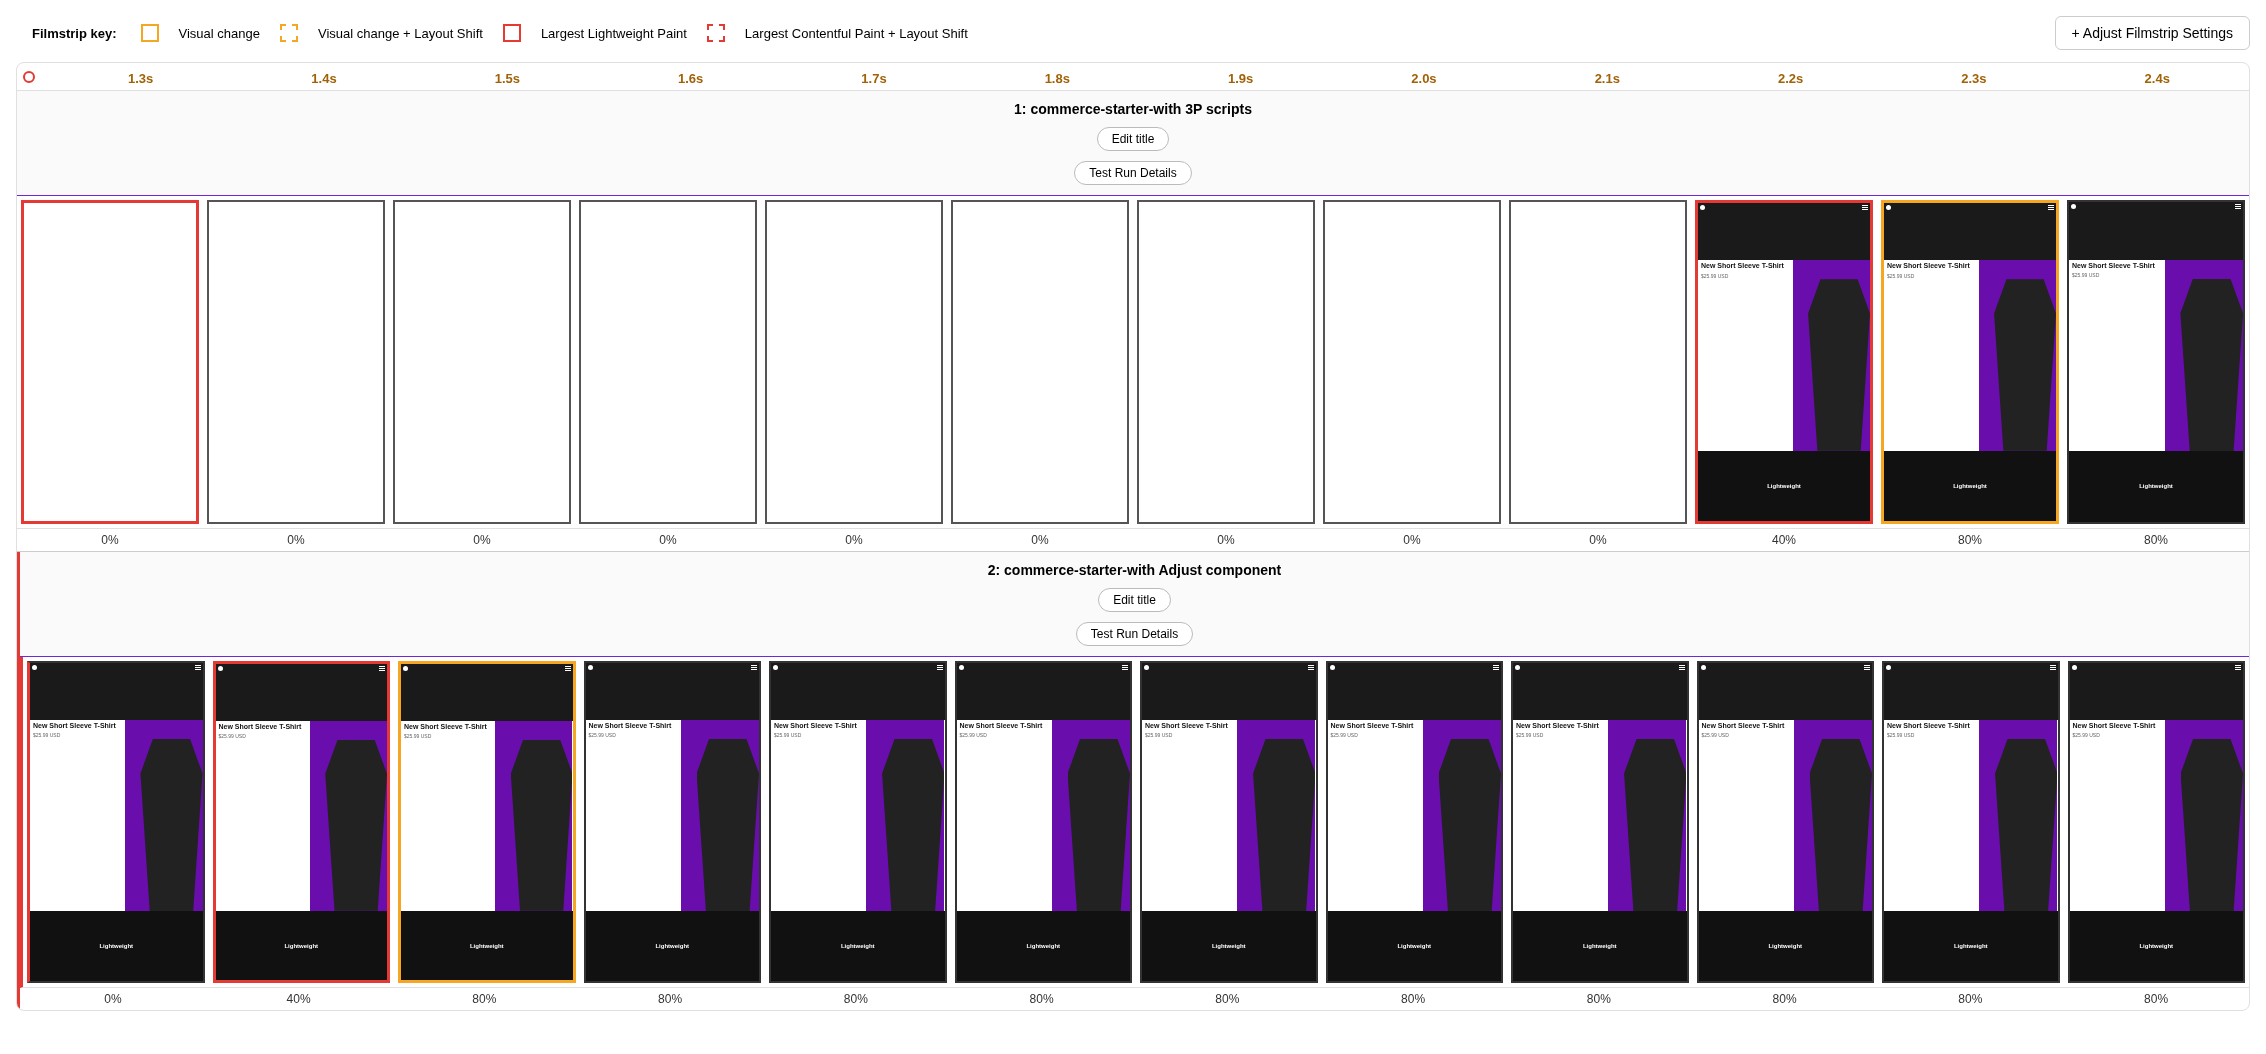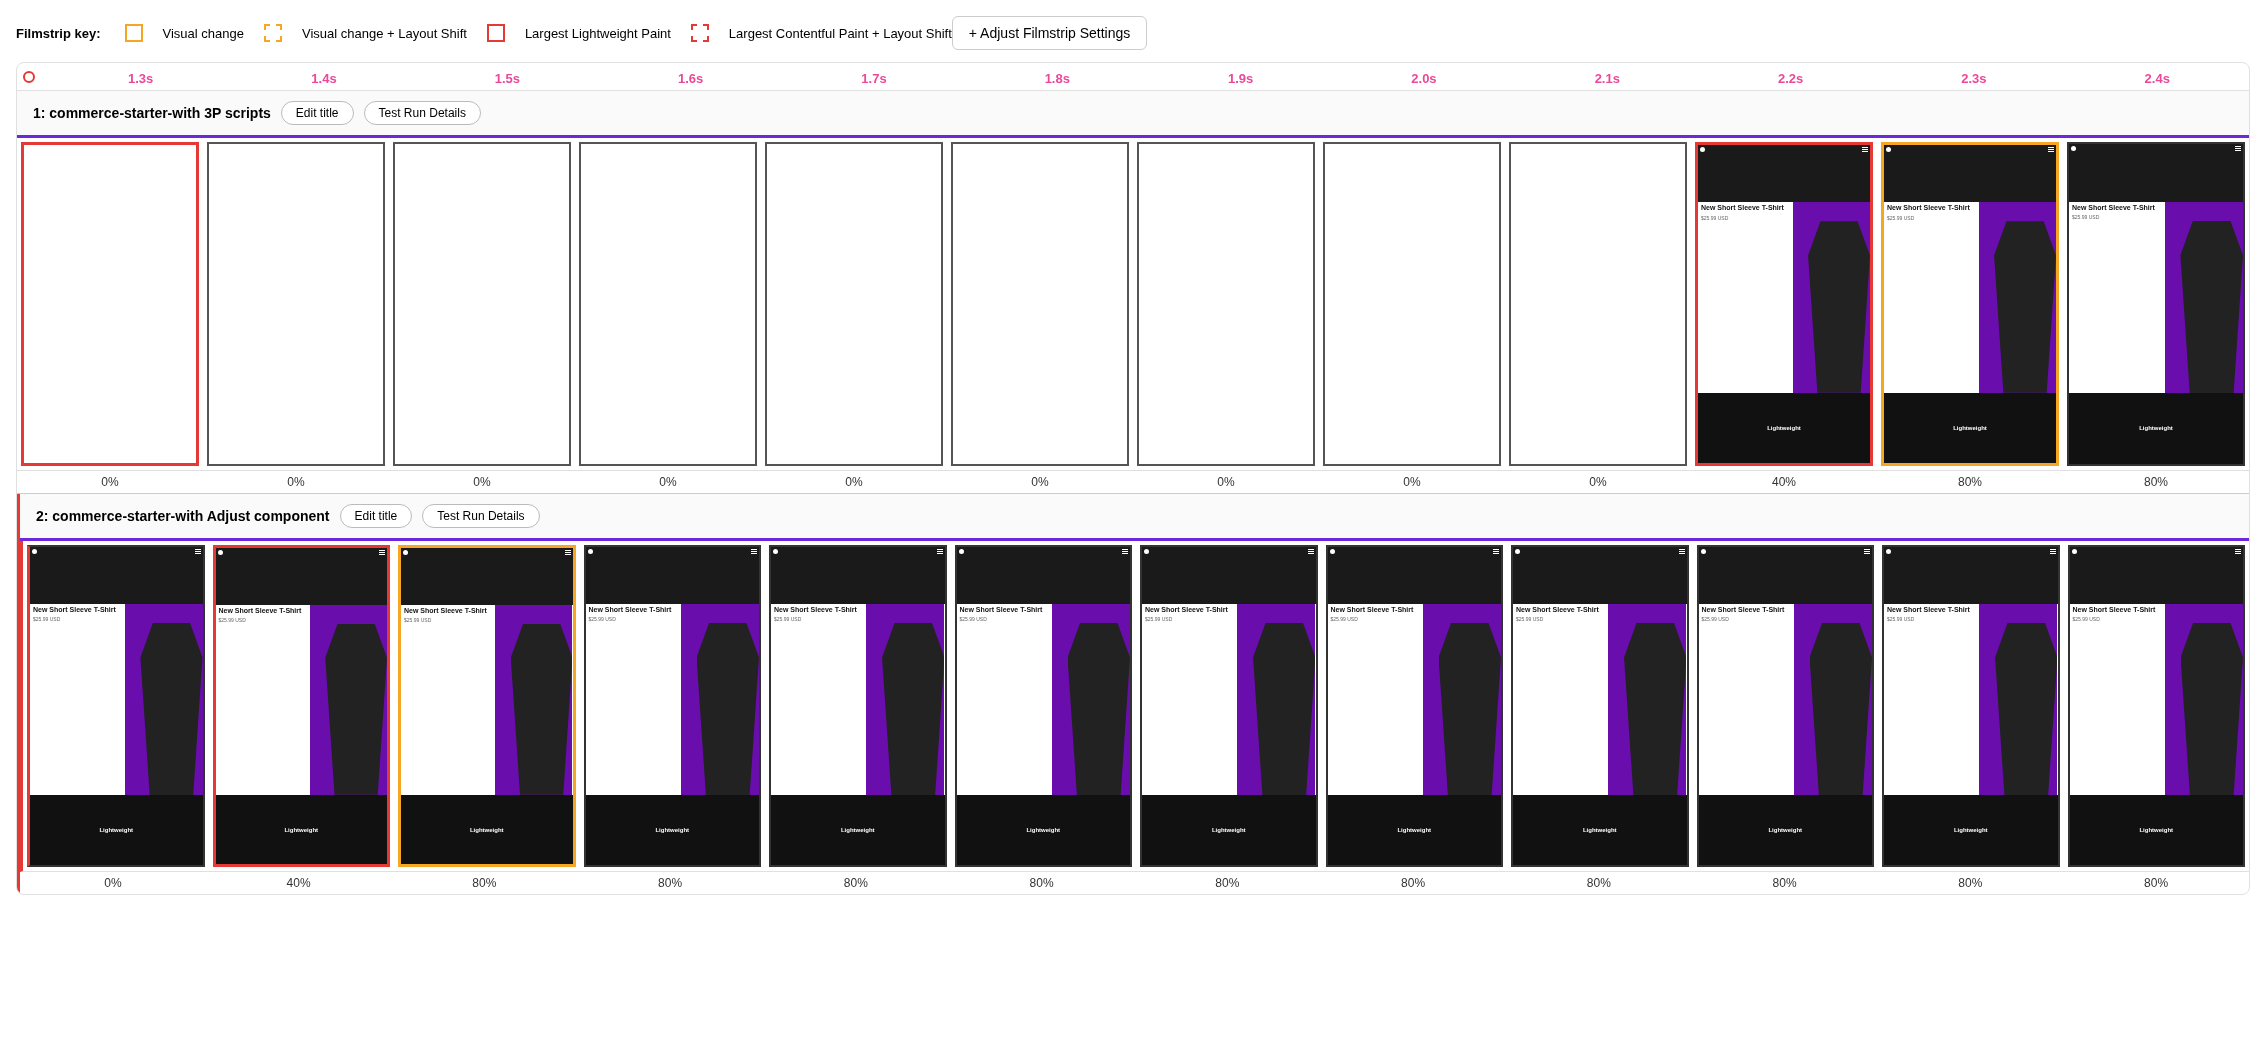--- a/index.html
+++ b/index.html
@@ -6,22 +6,23 @@
     body {
       font-family: -apple-system, BlinkMacSystemFont, 'Segoe UI', sans-serif;
       background: #fff;
       padding: 16px;
       font-size: 13px;
     }
 
     .filmstrip-header {
       display: flex;
       align-items: center;
-      justify-content: flex-start;
+      justify-content: space-between;
       margin-bottom: 12px;
+      margin-left: 16px;
     }
 
     .filmstrip-key {
       display: flex;
       align-items: center;
       gap: 20px;
       font-size: 13px;
     }
 
     .key-label {
@@ -103,31 +104,32 @@
       gap: 0;
       margin-left: 20px;
       width: 100%;
     }
 
     .tick {
       flex: 1;
       text-align: center;
       font-size: 13px;
       font-weight: 600;
-      color: #ec4899;
+      color: #a16207;
     }
 
     
     .test-header {
       display: flex;
       align-items: center;
       gap: 10px;
       padding: 10px 16px;
       background: #fafafa;
-      border-bottom: 3px solid #6d28d9;
+      border-bottom: 1px solid #6d28d9;
+      flex-direction: column;
     }
 
     .test-title {
       font-weight: 700;
       font-size: 14px;
     }
 
     .btn-outline {
       padding: 4px 14px;
       border: 1.5px solid #bbb;

